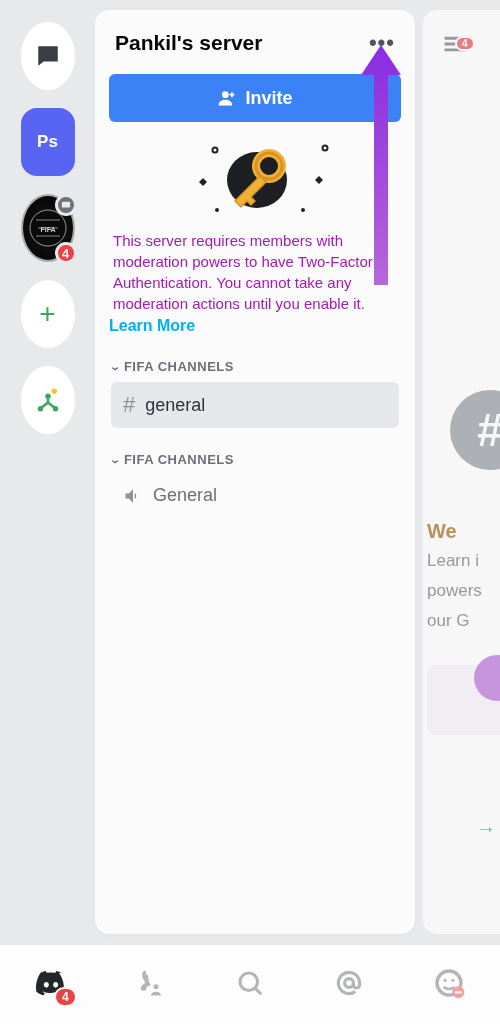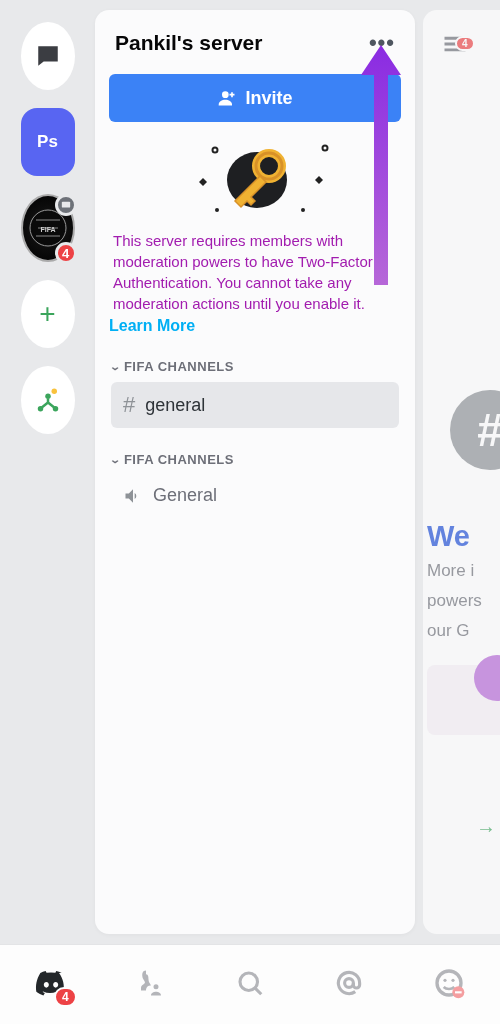--- a/index.html
+++ b/index.html
@@ -221,21 +221,21 @@
       font-size: 46px;
       font-weight: 700;
     }
     .peek-welcome {
       position: absolute;
       top: 510px;
       left: 0;
       right: 0;
       padding-left: 4px;
     }
-    .peek-welcome h1 { font-size: 29px; font-weight: 800; color: #1d4ed8; }
+    .peek-welcome h1 { font-size: 20px; font-weight: 800; color: #a16207; }
     .peek-welcome p { color: #6d6f78; font-size: 17px; margin-top: 6px; line-height: 1.4; }
     .peek-card {
       position: absolute;
       top: 655px;
       left: 4px;
       right: 0;
       height: 70px;
       background: #f6f0f6;
       border-radius: 8px 0 0 8px;
     }
@@ -392,21 +392,21 @@
       <div class="menu-icon">
         <svg width="28" height="28" viewBox="0 0 24 24" fill="none" stroke="#6d6f78" stroke-width="2.5">
             <path d="M3 7h18M3 12h14M3 17h18"></path>
           </svg>
         <span class="menu-badge">4</span>
       </div>
     </div>
     <div class="big-hash">#</div>
     <div class="peek-welcome">
       <h1>We</h1>
-      <p>More i</p>
+      <p>Learn i</p>
       <p>powers</p>
       <p>our G</p>
     </div>
     <div class="peek-card">
       <div class="wave"></div>
     </div>
     <div class="peek-arrow">→</div>
   </div>
 </div>
 

